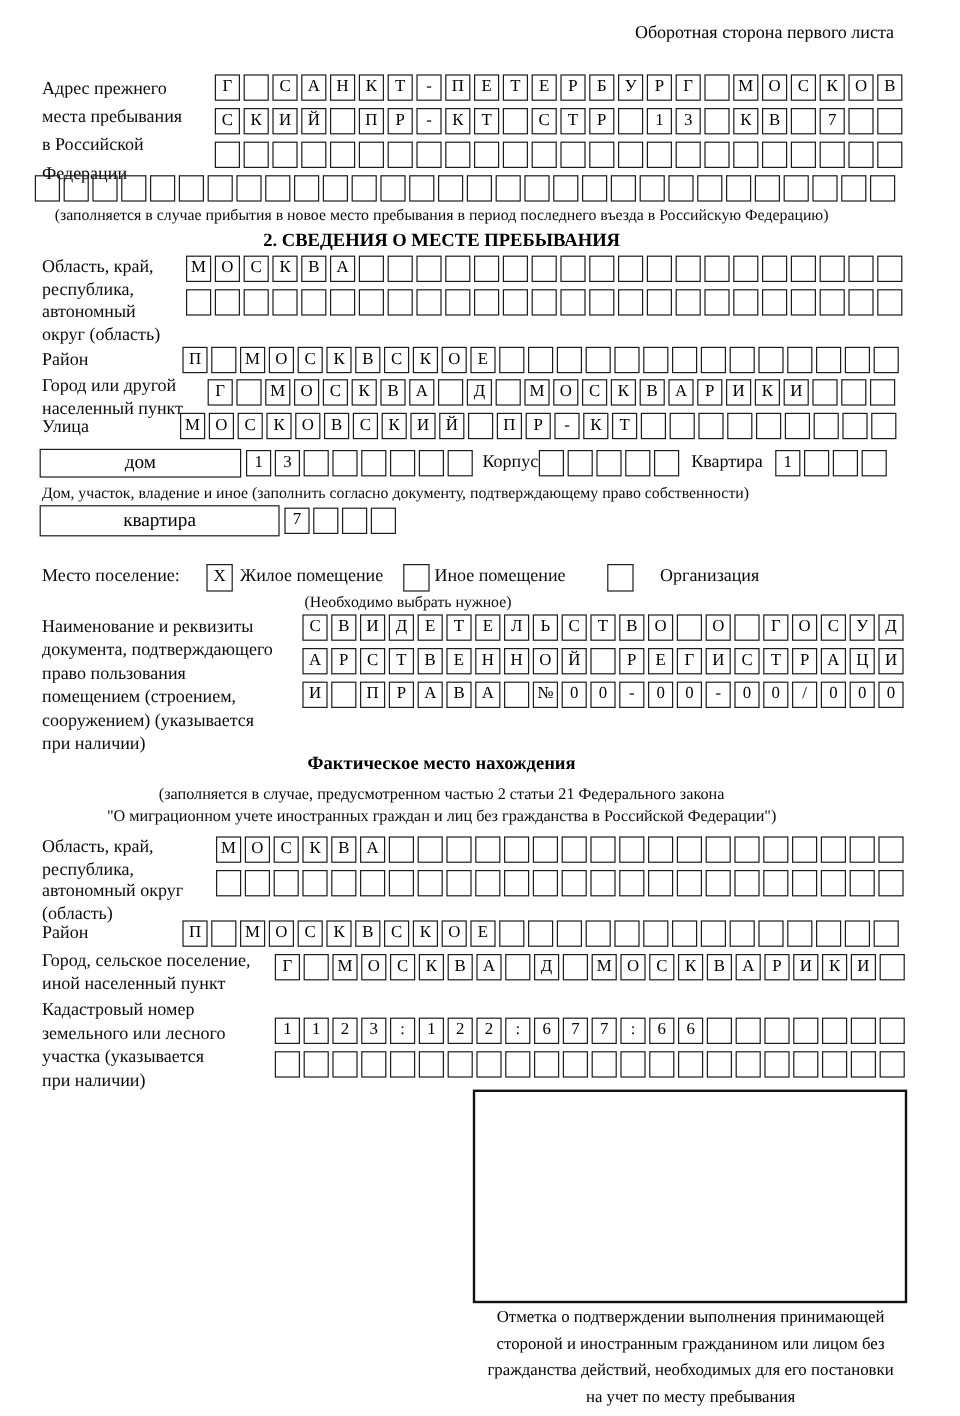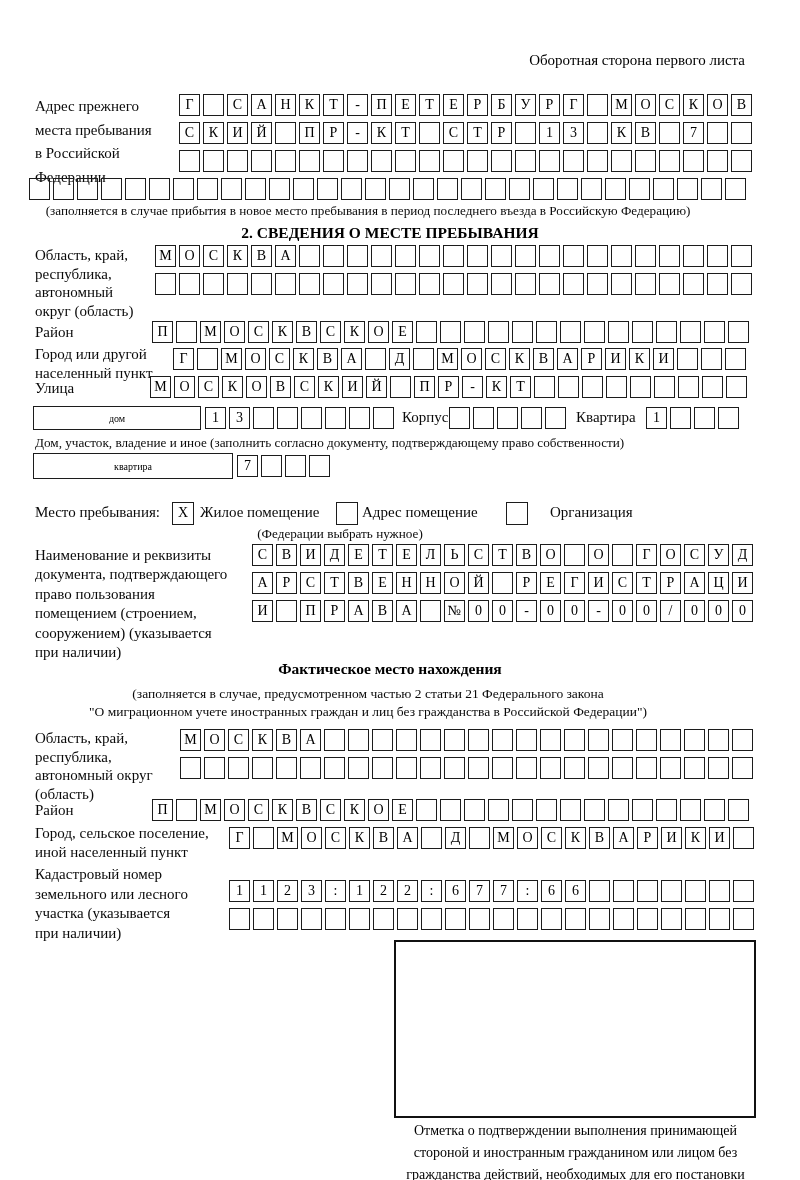--- a/index.html
+++ b/index.html
@@ -1,28 +1,28 @@
 <!DOCTYPE html>
 <html><head>
 <meta charset="utf-8">
 <title>Уведомление о прибытии — оборотная сторона</title>
 <style>
   html,body{margin:0;padding:0;background:#fff;}
   .page{position:relative;width:800px;height:1180px;background:#fff;color:#000;
         font-family:"Liberation Serif","DejaVu Serif",serif;overflow:hidden;}
-  .abs{position:absolute;margin-top:32px;}
+  .abs{position:absolute;}
   .lbl{font-size:15px;white-space:pre-line;color:#0a0a0a;}
   .cap{font-size:13.2px;color:#0a0a0a;}
-  .ttl{font-weight:bold;font-size:15.5px;color:#000;padding-left:22px;}
+  .ttl{font-weight:bold;font-size:15.5px;color:#000;}
   .center{left:0;width:736px;text-align:center;}
   .cells{display:flex;}
   .cell{box-sizing:border-box;flex:0 0 auto;width:21px;height:22px;margin-right:3px;
         border:1.6px solid #1c1c1c;text-align:center;font-size:14px;line-height:19px;}
   .wbox{box-sizing:border-box;border:1.6px solid #1c1c1c;display:flex;
-        align-items:center;justify-content:center;font-size:10px;}
+        align-items:center;justify-content:center;font-size:16px;}
   .checkbox{box-sizing:border-box;width:22px;height:23px;border:1.6px solid #1c1c1c;
         text-align:center;font-size:14px;line-height:20px;}
   
   #side-note{top:20px;left:0;width:745px;text-align:right;font-size:15px;}
   #lbl-prev{left:35px;top:63px;line-height:23.5px;}
   #row-prev1{left:179px;top:62px;}
   #row-prev2{left:179px;top:90px;}
   #row-prev3{left:179px;top:118px;}
   #row-prev4{left:29px;top:146px;}
   #cap-prev{top:171px;}
@@ -375,28 +375,28 @@
   <div id="box-flat" class="abs wbox">квартира</div>
 
   <div id="cap-house" class="abs cap">Дом, участок, владение и иное (заполнить согласно документу, подтверждающему право собственности)</div>
   <div id="row-flat" class="abs cells">
       <span class="cell">7</span>
       <span class="cell"></span>
       <span class="cell"></span>
       <span class="cell"></span>
     </div>
 
-  <div id="lbl-stay" class="abs lbl">Место пребывания:</div>
+  <div id="lbl-stay" class="abs lbl">Место поселение:</div>
   <div id="cb-1" class="abs checkbox">X</div>
   <div id="lbl-opt1" class="abs lbl">Жилое помещение</div>
   <div id="cb-2" class="abs checkbox"></div>
-  <div id="lbl-opt2" class="abs lbl">Адрес помещение</div>
+  <div id="lbl-opt2" class="abs lbl">Иное помещение</div>
   <div id="cb-3" class="abs checkbox"></div>
   <div id="lbl-opt3" class="abs lbl">Организация</div>
-  <div id="note-stay" class="abs cap">(Федерации выбрать нужное)</div>
+  <div id="note-stay" class="abs cap">(Необходимо выбрать нужное)</div>
 
   <div id="lbl-doc" class="abs lbl">Наименование и реквизиты
 документа, подтверждающего
 право пользования
 помещением (строением,
 сооружением) (указывается
 при наличии)</div>
   <div id="row-doc1" class="abs cells">
       <span class="cell">С</span>
       <span class="cell">В</span>

